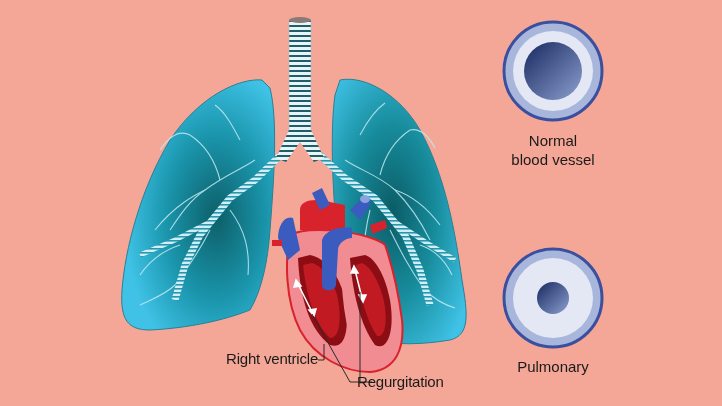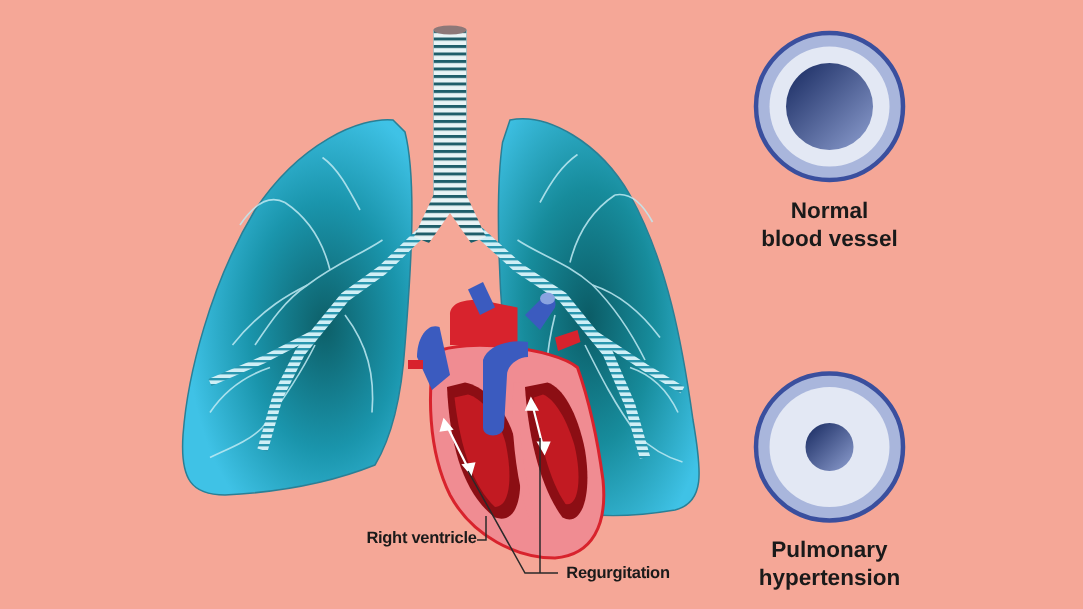--- a/index.html
+++ b/index.html
@@ -1,21 +1,21 @@
 <!DOCTYPE html>
 <html><head>
 <meta charset="utf-8">
 <style>
   html, body { margin:0; padding:0; }
   body { width:722px; height:406px; overflow:hidden; background:#f5a797; position:relative; font-family:"Liberation Sans", sans-serif; }
   .stage { position:absolute; left:0; top:0; width:722px; height:406px; background:#f5a797; }
   svg.art { position:absolute; left:0; top:0; }
   .label { position:absolute; color:#1a1a1a; font-family:"Liberation Sans", sans-serif; text-align:center; line-height:20px; }
-  .label.bold { font-weight:bold; font-size:15px; line-height:19px; }
-  .label.thin { font-size:11px; line-height:18px; text-align:center; letter-spacing:-0.2px;font-weight:bold; }
+  .label.bold { font-weight:normal; font-size:15px; line-height:19px; }
+  .label.thin { font-size:15px; line-height:18px; text-align:left; letter-spacing:-0.2px; }
 </style>
 </head>
 <body>
 
 <div class="stage">
   <svg class="art" width="722" height="406" viewBox="0 0 722 406">
     <defs>
       <radialGradient id="lungL" cx="0.62" cy="0.55" r="0.6">
         <stop offset="0" stop-color="#0d5f68"></stop>
         <stop offset="0.55" stop-color="#1a95ac"></stop>
@@ -126,20 +126,19 @@
       <circle cx="553" cy="298" r="16" fill="url(#lumenG)"></circle>
     </g>
   </svg>
 
   <div class="label bold" style="left:493px; top:131px; width:120px;">
     <div>Normal</div>
     <div>blood vessel</div>
   </div>
   <div class="label bold" style="left:493px; top:357px; width:120px;">
     <div>Pulmonary</div>
-    <div>hypertension</div>
   </div>
 
   <div class="label thin" style="left:226px; top:350px; width:110px;">
     <div>Right ventricle</div>
   </div>
   <div class="label thin" style="left:357px; top:373px; width:110px;">Regurgitation</div>
 </div>
 
 </body></html>

